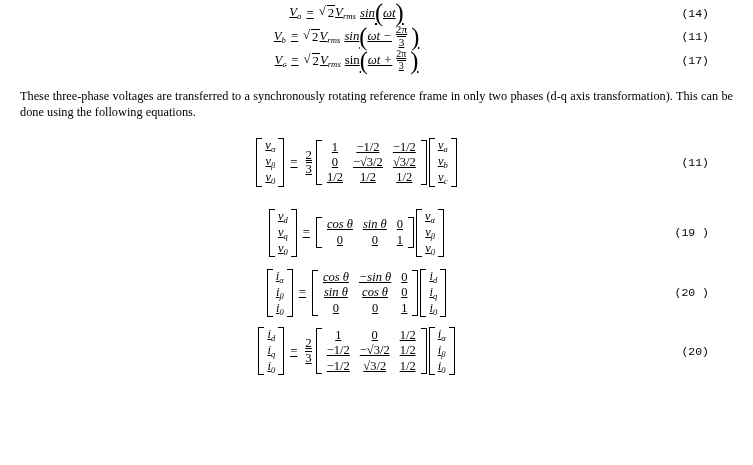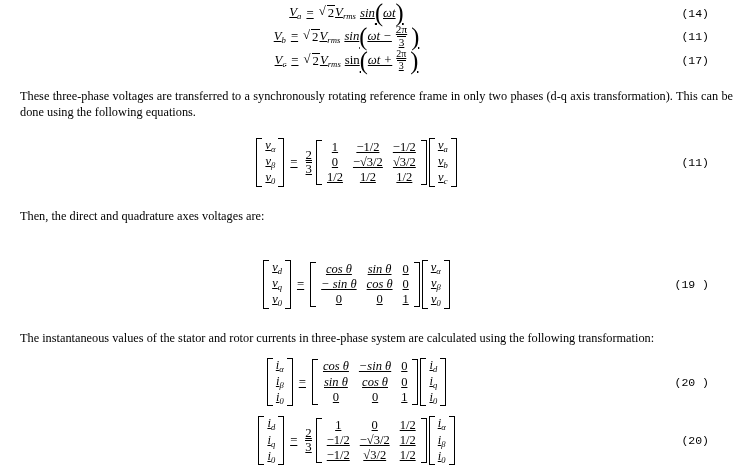--- a/index.html
+++ b/index.html
@@ -265,23 +265,22 @@
                 </tr>
           </tbody>
             </table>
           <span class="bracket right"></span>
         </span>
       </div>
       <span class="eq-num">(11)</span>
     </div>
   </div>
 
-  <p class="para" style="margin-top:22px;">Then, the direct and quadrature axes voltages are:</p>
-
-  <div class="eq-block" style="margin-top:36px;">
+
+  <div class="eq-block" style="margin-top:22px;">
     <div class="eq-row">
       <div class="eq-line" style="margin-left:-40px;">
         <span class="mat col">
           <span class="bracket left"></span>
           <table>
             <tbody>
                 <tr>
                   <td class="it"><span>v</span><span class="sub">d</span></td>
                 </tr>
             <tr>
@@ -298,25 +297,20 @@
         <span class="mat">
           <span class="bracket left"></span>
           <table>
             <tbody>
                 <tr>
               <td class="it">cos θ</td>
               <td class="it">sin θ</td>
               <td>0</td>
             </tr>
             <tr>
-              <td class="it">− sin θ</td>
-              <td class="it">cos θ</td>
-              <td>0</td>
-            </tr>
-            <tr>
               <td>0</td>
               <td>0</td>
               <td>1</td>
             </tr>
           </tbody>
             </table>
           <span class="bracket right"></span>
         </span>
         <span class="mat col">
           <span class="bracket left"></span>
@@ -333,21 +327,20 @@
                 </tr>
           </tbody>
             </table>
           <span class="bracket right"></span>
         </span>
       </div>
       <span class="eq-num">(19 )</span>
     </div>
   </div>
 
-  <p class="para" style="margin-top:22px;">The instantaneous values of the stator and rotor currents in three-phase system are calculated using the following transformation:</p>
 
   <div class="eq-block" style="margin-top:12px;">
     <div class="eq-row">
       <div class="eq-line" style="margin-left:-40px;">
         <span class="mat col">
           <span class="bracket left"></span>
           <table>
             <tbody>
                 <tr>
                   <td class="it"><span>i</span><span class="sub">α</span></td>

